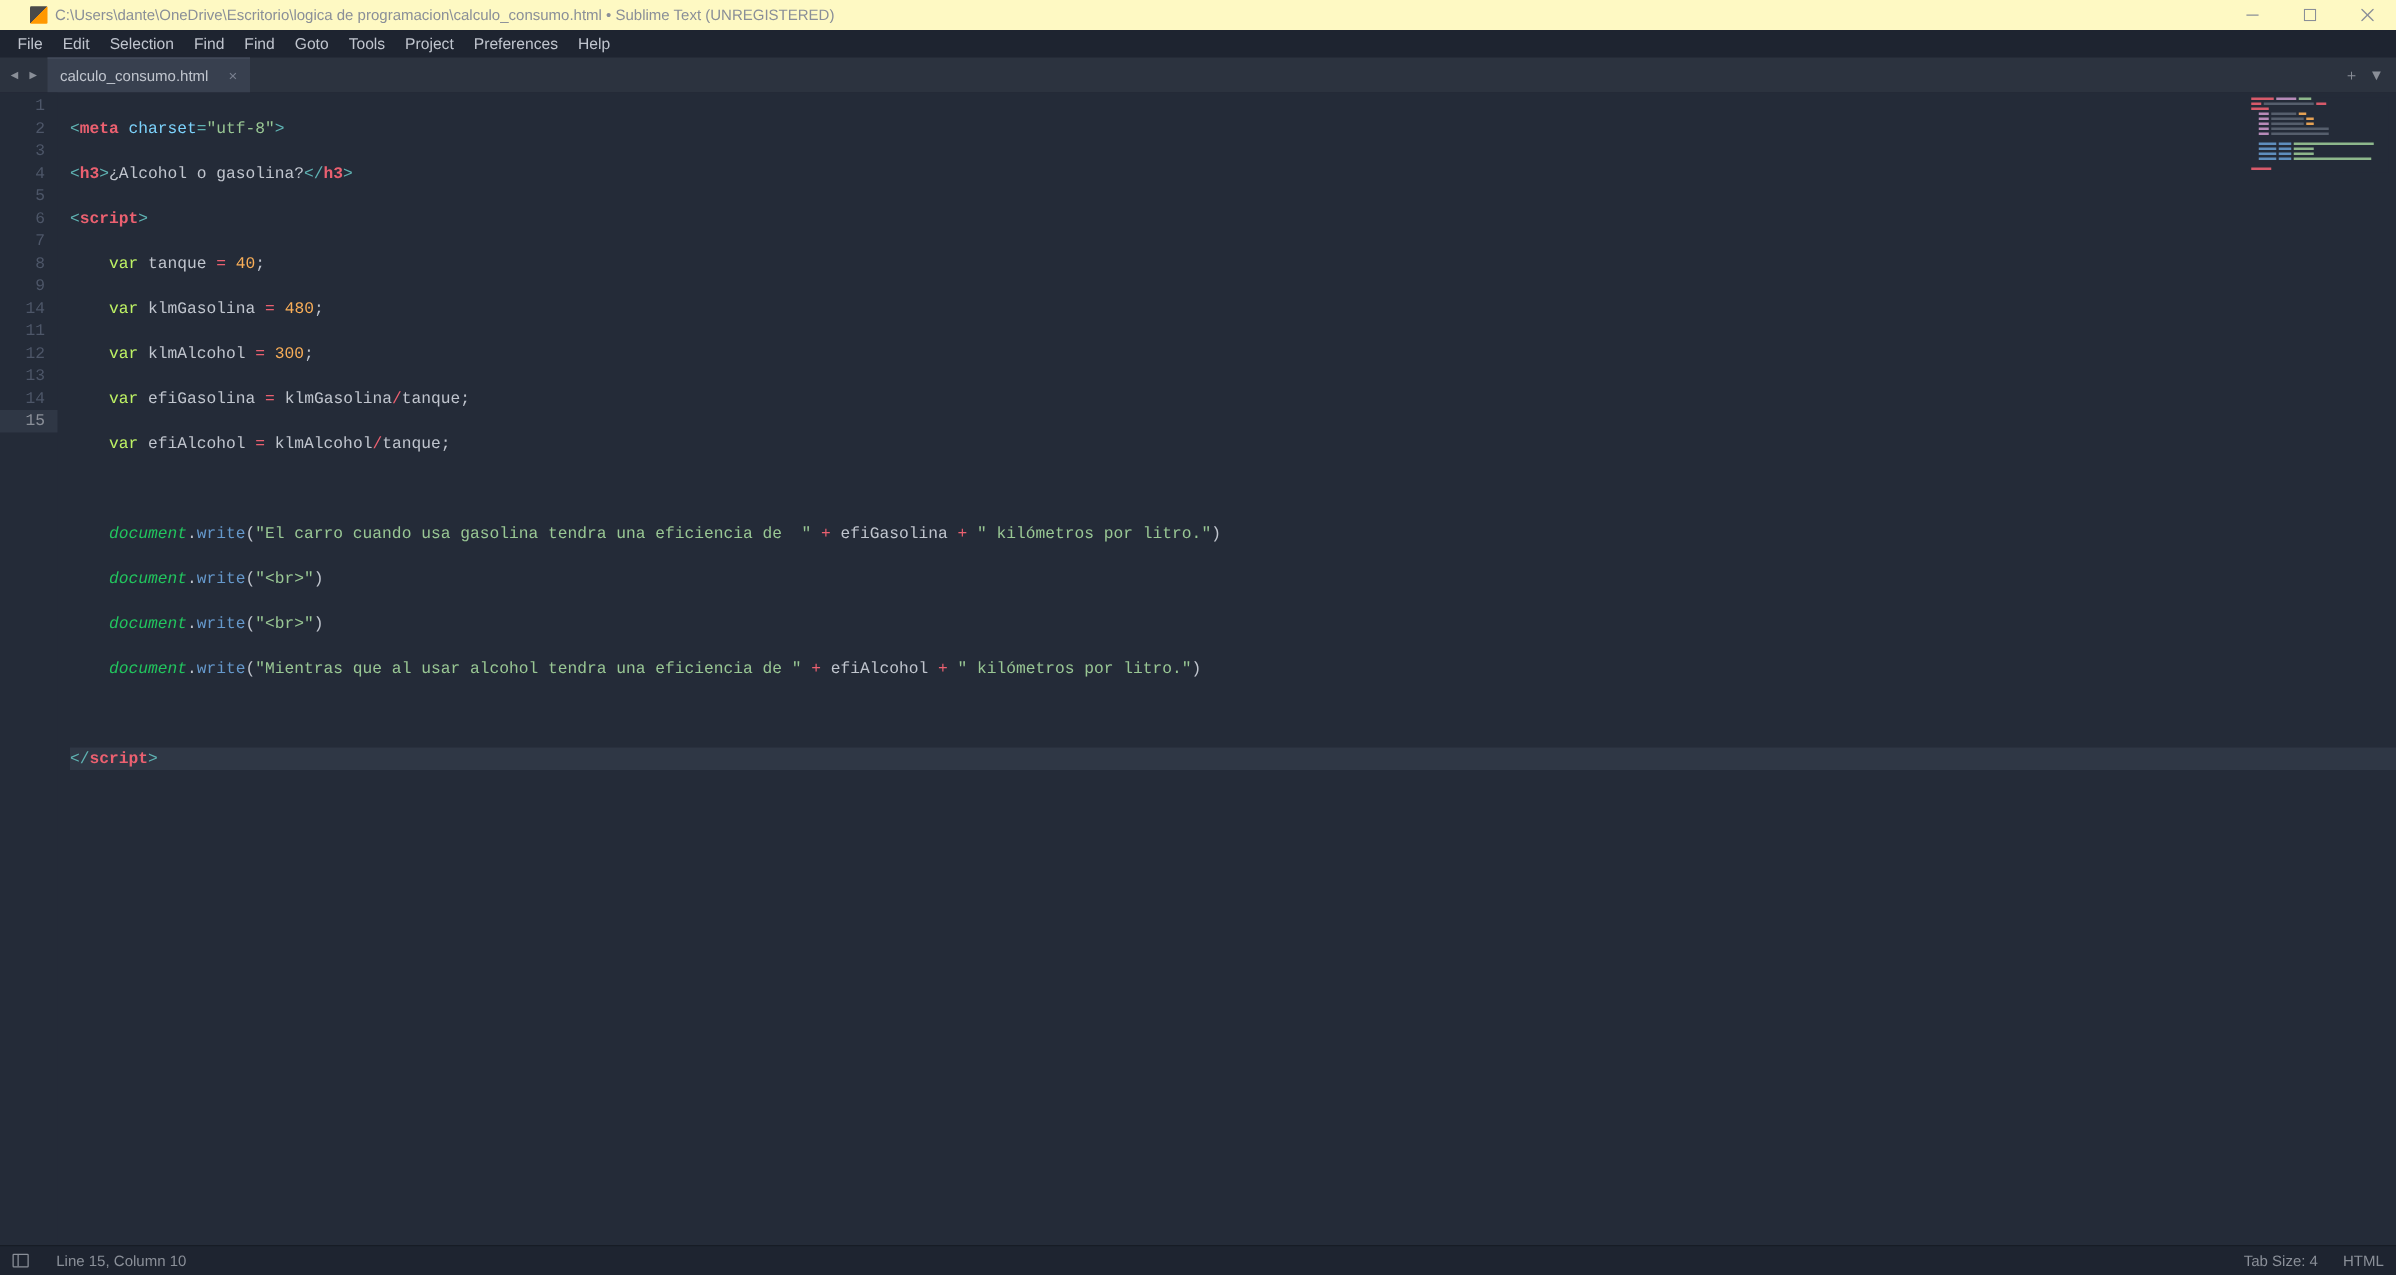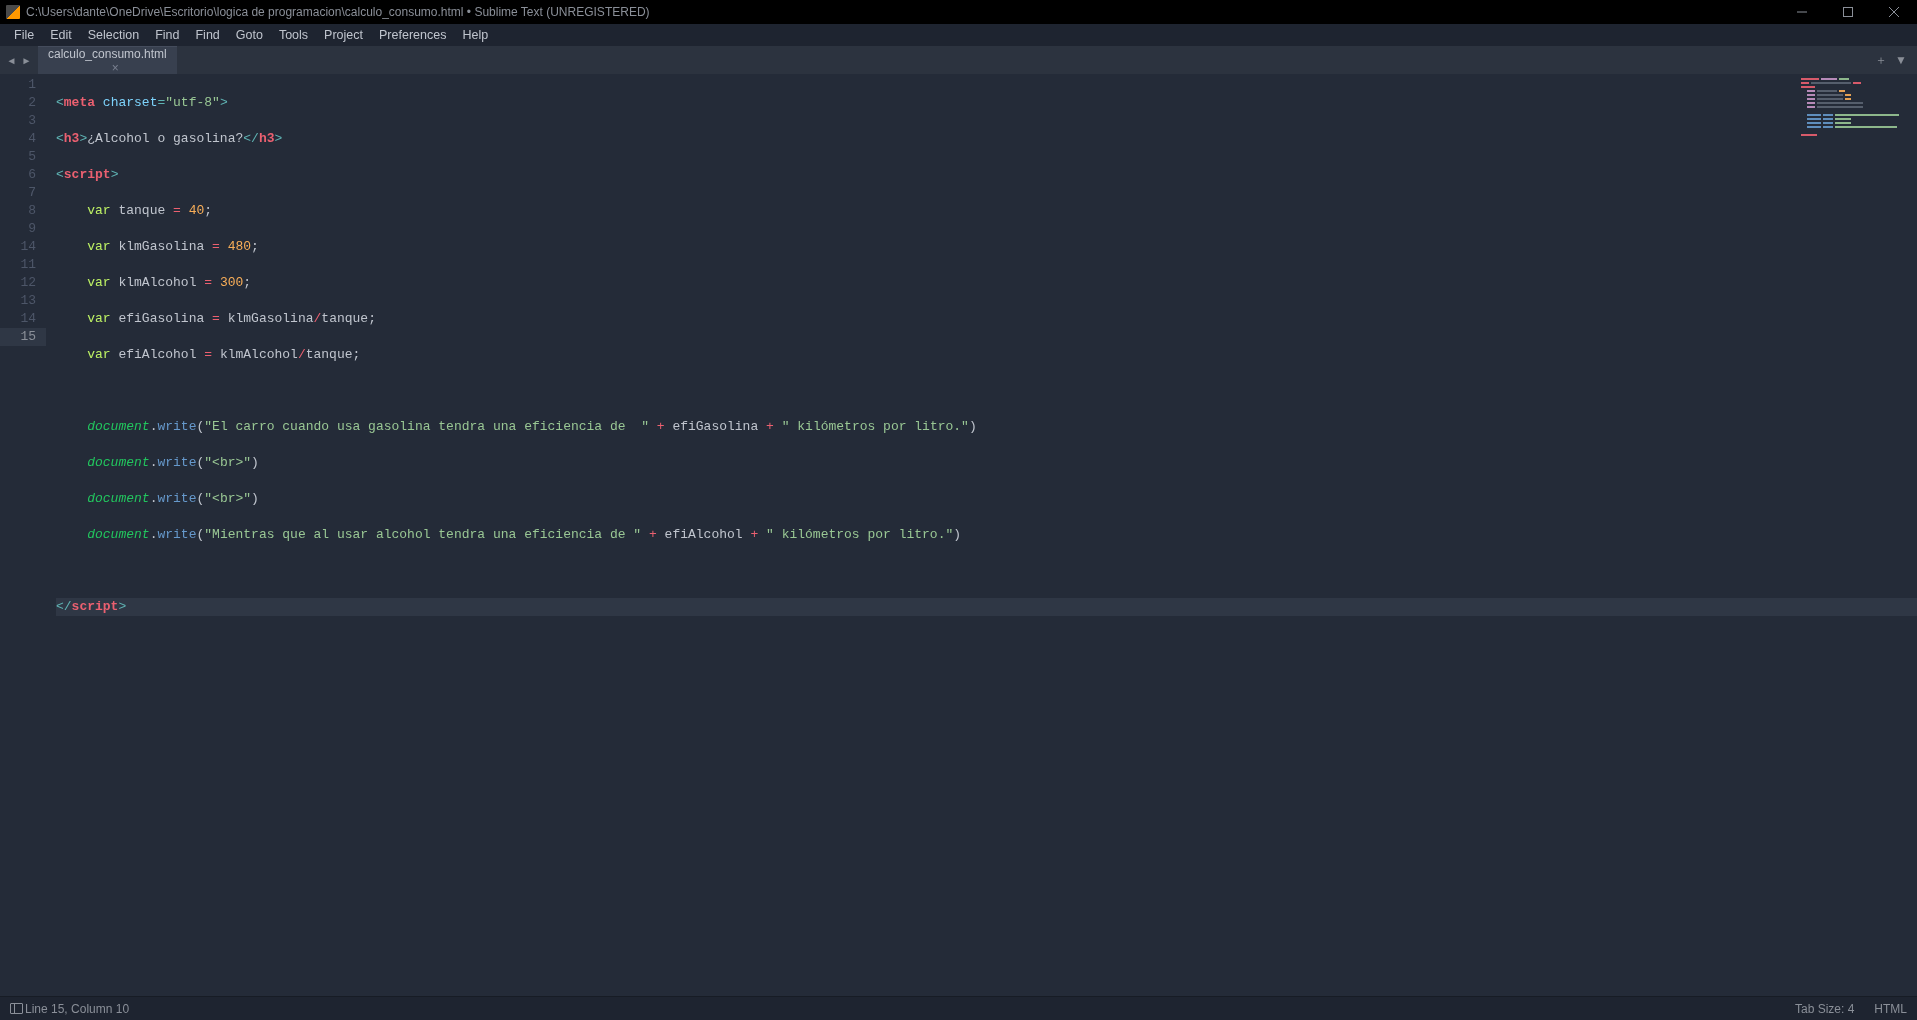--- a/index.html
+++ b/index.html
@@ -10,24 +10,24 @@
   color: #c0c5ce;
   width: 1917px;
   height: 1020px;
   overflow: hidden;
   display: flex;
   flex-direction: column;
 }
 
 .titlebar {
   height: 24px;
-  background: #000000;
-  display: flex;
-  align-items: center;
-  padding-left: 6px;
+  background: #fef9c3;
+  display: flex;
+  align-items: center;
+  padding-left: 24px;
   color: #8a8f98;
   font-size: 12px;
 }
 .titlebar .logo {
   width: 14px; height: 14px;
   background: linear-gradient(135deg,#4a4a4a,#4a4a4a 50%,#ff9800 50%,#ff9800);
   margin-right: 6px;
   border-radius: 1px;
 }
 .titlebar .winbtns {
@@ -67,21 +67,20 @@
 }
 .tabbar .tab {
   display: flex;
   align-items: center;
   padding: 0 10px;
   background: #38404f;
   border-top: 1px solid #444c5c;
   color: #c0c5ce;
   font-size: 12px;
   margin-left: 4px;
-  flex-direction: column;
 }
 .tabbar .tab .close {
   margin-left: 16px;
   color: #7a8090;
   font-size: 12px;
 }
 .tabbar .right {
   margin-left: auto;
   display: flex;
   align-items: center;
@@ -156,21 +155,21 @@
 .statusbar {
   height: 24px;
   background: #1e2430;
   display: flex;
   align-items: center;
   padding: 0 10px;
   font-size: 12px;
   color: #8a8f98;
   border-top: 1px solid #171c25;
 }
-.statusbar .left { display: flex; align-items: center; gap: 2px; }
+.statusbar .left { display: flex; align-items: center; gap: 22px; }
 .statusbar .right { margin-left: auto; display: flex; gap: 20px; }
 .statusbar .panel-icon {
   width: 13px; height: 11px;
   border: 1px solid #8a8f98;
   border-radius: 1px;
   position: relative;
 }
 .statusbar .panel-icon::before {
   content: "";
   position: absolute;

